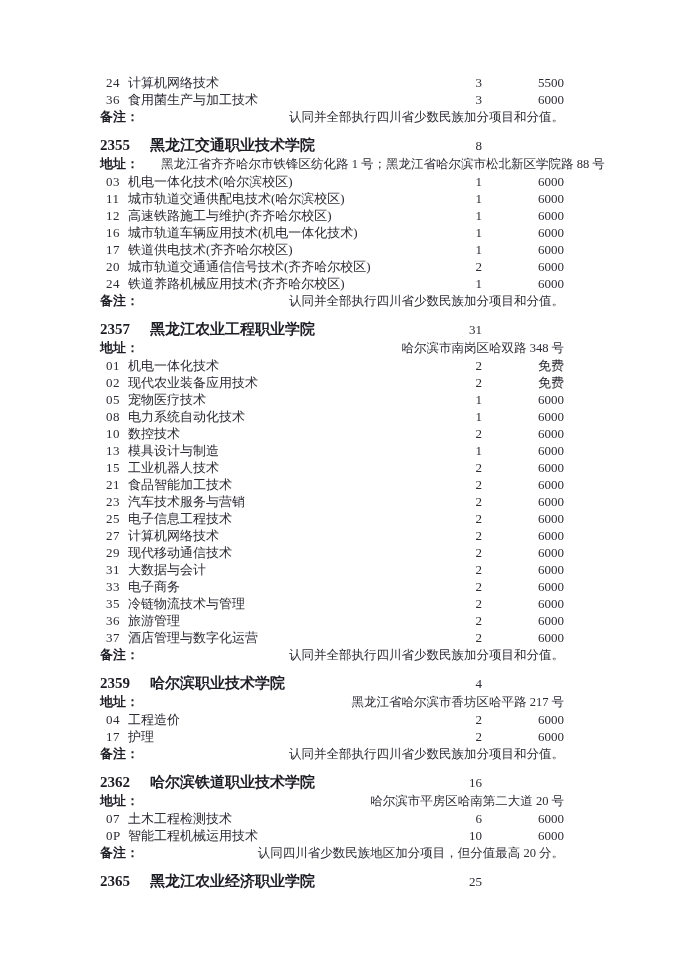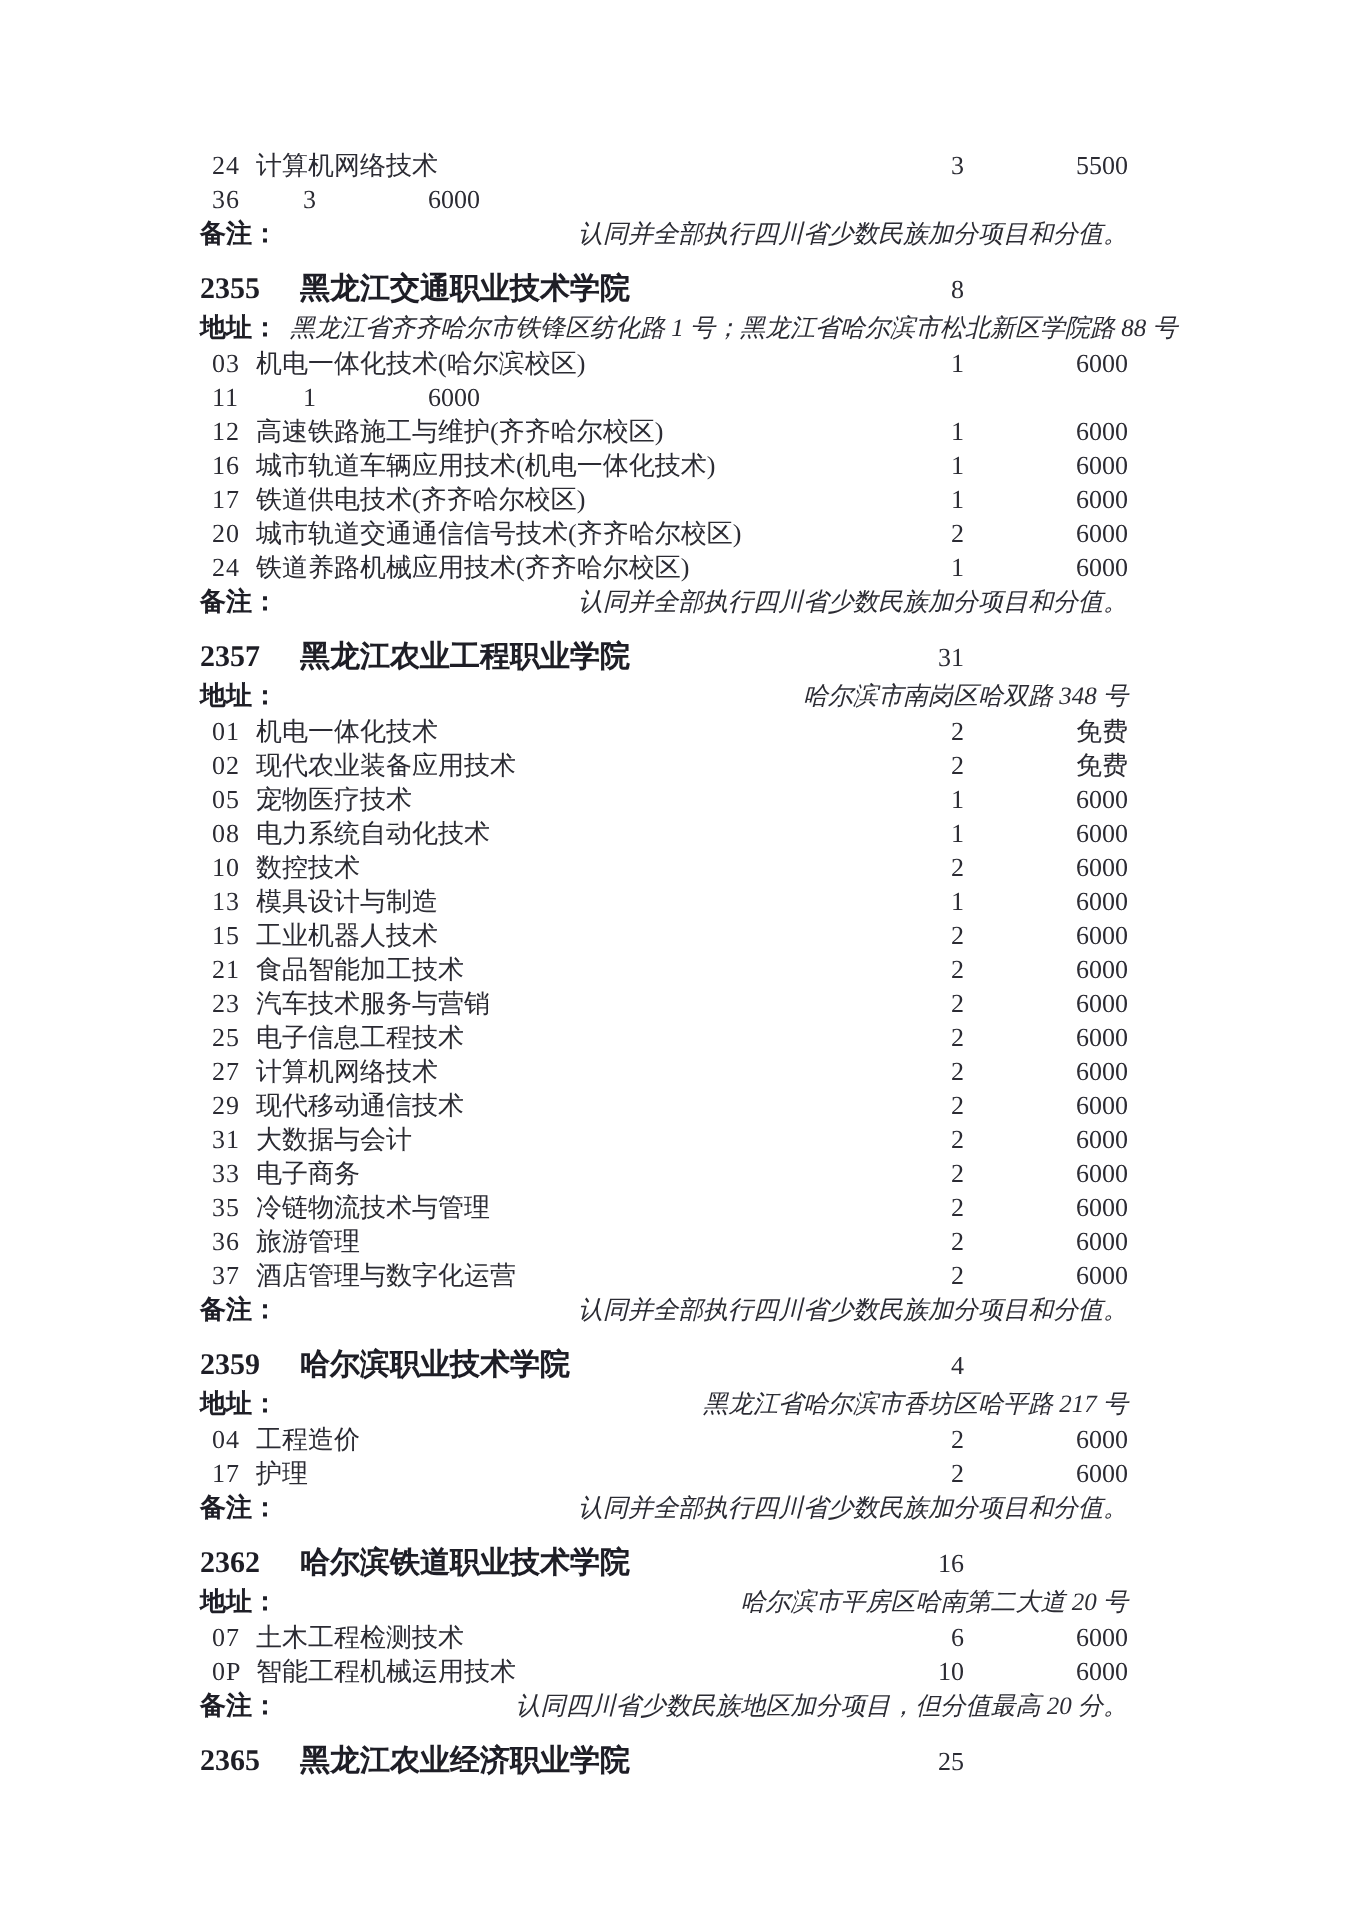--- a/index.html
+++ b/index.html
@@ -99,38 +99,38 @@
   }
   .note-label {
     flex: none;
     font-family: "Liberation Sans", "DejaVu Sans", sans-serif;
     font-weight: bold;
     font-style: normal;
     font-size: 13px;
     color: #1e1e26;
   }
   .note-text {
-    margin-left: 6px;
-    font-style: italic;
+    margin-left: 22px;
     white-space: nowrap;
   }
 </style>
 </head>
 <body>
 
 <div class="page">
   <div class="content" id="content">
       <div class="program-row">
         <span class="col-code">24</span>
         <span class="col-name">计算机网络技术</span>
         <span class="col-quota">3</span>
         <span class="col-fee">5500</span>
       </div>
       <div class="program-row">
         <span class="col-code">36</span>
+        <span class="col-name">食用菌生产与加工技术</span>
         <span class="col-quota">3</span>
         <span class="col-fee">6000</span>
       </div>
       <div class="note-line note-line-continuation">
         <span class="note-label">备注：</span>
         <span class="note-text">认同并全部执行四川省少数民族加分项目和分值。</span>
       </div>
       <section class="institution-section">
         <div class="section-header">
           <span class="inst-code">2355</span>
@@ -143,20 +143,21 @@
           <span class="note-text">黑龙江省齐齐哈尔市铁锋区纺化路 1 号；黑龙江省哈尔滨市松北新区学院路 88 号</span>
         </div>
         <div class="program-row">
           <span class="col-code">03</span>
           <span class="col-name">机电一体化技术(哈尔滨校区)</span>
           <span class="col-quota">1</span>
           <span class="col-fee">6000</span>
         </div>
         <div class="program-row">
           <span class="col-code">11</span>
+          <span class="col-name">城市轨道交通供配电技术(哈尔滨校区)</span>
           <span class="col-quota">1</span>
           <span class="col-fee">6000</span>
         </div>
         <div class="program-row">
           <span class="col-code">12</span>
           <span class="col-name">高速铁路施工与维护(齐齐哈尔校区)</span>
           <span class="col-quota">1</span>
           <span class="col-fee">6000</span>
         </div>
         <div class="program-row">

